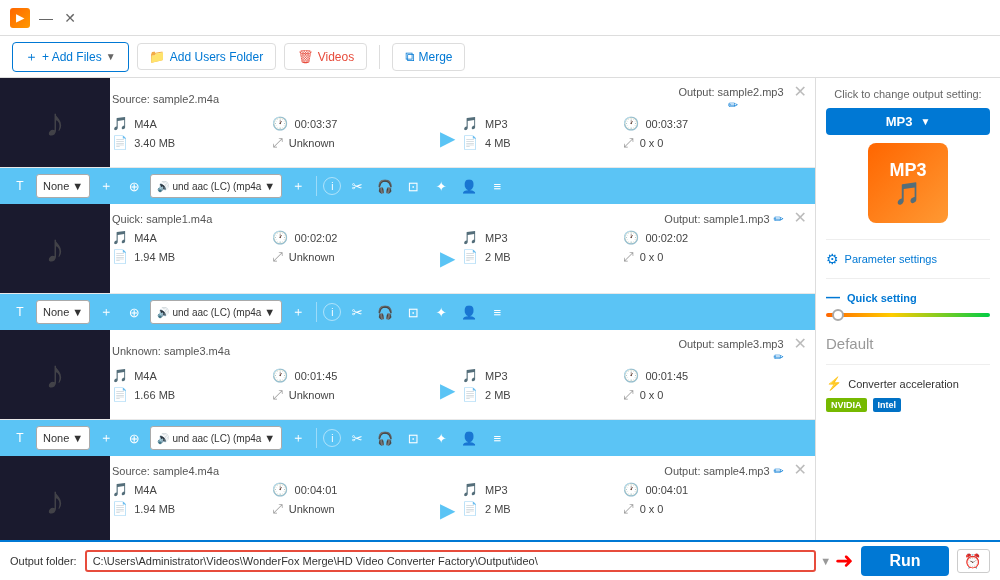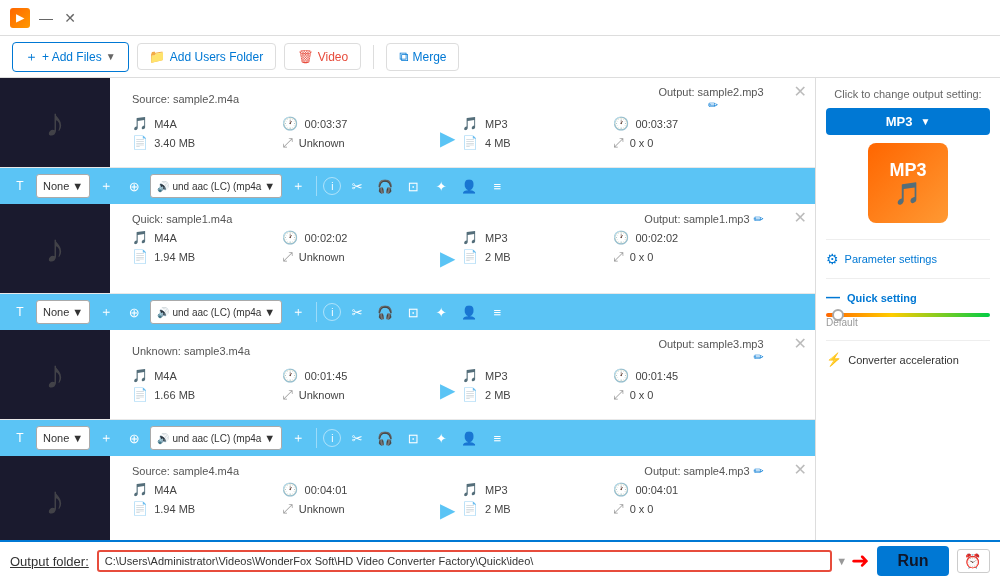--- a/index.html
+++ b/index.html
@@ -83,21 +83,21 @@
       flex-shrink: 0;
     }
     .music-icon {
       color: #555;
       font-size: 40px;
       opacity: 0.7;
     }
 
     .file-info {
       flex: 1;
-      padding: 8px 22px;
+      padding: 8px 2px;
       display: flex;
       flex-direction: column;
       justify-content: space-between;
     }
 
     .file-source-row {
       display: flex;
       align-items: center;
       justify-content: space-between;
       margin-bottom: 4px;
@@ -218,21 +218,21 @@
       background: linear-gradient(to right, #ff6600 0%, #ffcc00 40%, #00cc44 100%);
       border-radius: 2px;
       position: relative;
     }
     .slider-thumb {
       width: 12px; height: 12px;
       background: #fff; border: 2px solid #aaa;
       border-radius: 50%; position: absolute; top: -4px; left: 6px;
       cursor: pointer;
     }
-    .slider-label { font-size: 10px; color: #999; margin-top: 0; }
+    .slider-label { font-size: 15px; color: #999; margin-top: 18px; }
 
     .hw-accel {
       display: flex; align-items: center; gap: 6px;
       font-size: 11px; color: #333; cursor: pointer;
       padding: 5px 0;
     }
     .hw-icon { font-size: 13px; color: #0078d4; }
 
     .nvidia-intel {
       display: flex; align-items: center; gap: 6px; padding: 2px 0;
@@ -248,25 +248,25 @@
 
     .bottom-bar {
       background: #fff;
       border-top: 2px solid #0078d4;
       display: flex;
       align-items: center;
       padding: 6px 10px;
       gap: 8px;
       height: 40px;
     }
-    .output-label { font-size: 13px; color: #333; white-space: nowrap; text-decoration: underline; }
+    .output-label { font-size: 11px; color: #333; white-space: nowrap; }
     .run-btn {
-      background: #0078d4; color: #0f172a;
+      background: #0078d4; color: #ffffff;
       border: none; border-radius: 4px;
-      padding: 6px 20px; font-size: 16px; font-weight: bold;
+      padding: 6px 28px; font-size: 16px; font-weight: bold;
       cursor: pointer; white-space: nowrap;
     }
     .clock-btn {
       border: 1px solid #ccc; background: #fff; border-radius: 3px;
       padding: 3px 7px; cursor: pointer; font-size: 14px;
     }
     .red-arrow {
       color: red; font-size: 22px; margin-left: -4px;
     }
     .output-path-wrapper {
@@ -301,21 +301,21 @@
     <span class="icon">＋</span>
     <span>+ Add Files</span>
     <span class="toolbar-dropdown">▼</span>
   </button>
   <button class="toolbar-btn add-folder">
     <span class="icon">📁</span>
     <span>Add Users Folder</span>
   </button>
   <button class="toolbar-btn clear">
     <span class="icon">🗑</span>
-    <span>Video</span>
+    <span>Videos</span>
   </button>
   <div class="toolbar-separator"></div>
   <button class="toolbar-btn merge">
     <span class="icon">⧉</span>
     <span>Merge</span>
   </button>
 </div>
 
 <div class="main-container">
   <div class="file-list" id="file-list">
@@ -664,25 +664,29 @@
       <div class="slider-track">
         <div class="slider-thumb"></div>
       </div>
       <div class="slider-label">Default</div>
     </div>
     <div class="right-divider"></div>
     <div class="hw-accel">
       <span class="hw-icon">⚡</span>
       <span>Converter acceleration</span>
     </div>
+    <div class="nvidia-intel">
+      <div class="nvidia-badge">NVIDIA</div>
+      <div class="intel-badge">Intel</div>
+    </div>
   </div>
 </div>
 
 <div class="bottom-bar">
   <span class="output-label">Output folder:</span>
   <div class="output-path-wrapper">
-    <div class="output-path-box">C:\Users\Administrator\Videos\WonderFox Soft\HD Video Converter Factory\Quick\ideo\</div>
+    <div class="output-path-box">C:\Users\Administrator\Videos\WonderFox Merge\HD Video Converter Factory\Output\ideo\</div>
     <span style="margin-left:4px; color:#999; font-size:11px;">▼</span>
   </div>
   <span class="red-arrow">➜</span>
   <button class="run-btn">Run</button>
   <button class="clock-btn">⏰</button>
 </div>
 
 </body></html>

